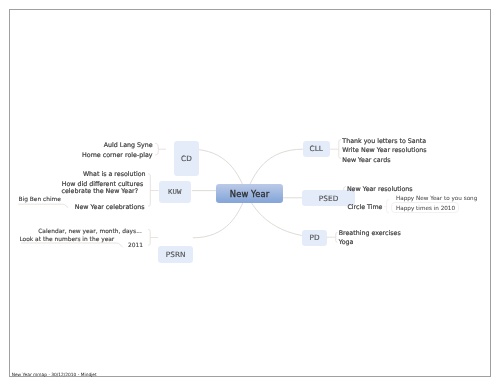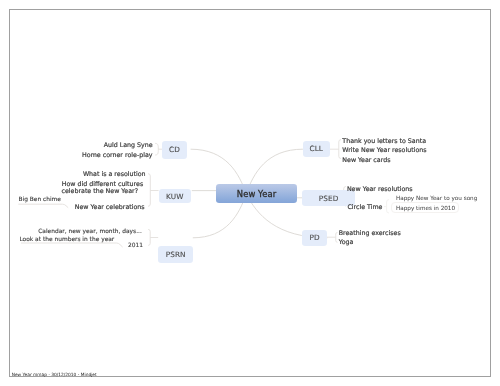--- a/index.html
+++ b/index.html
@@ -66,28 +66,28 @@
       <g stroke="#f2f0ee">
         <path d="M384,206.6 L386,206.6"></path>
         <path d="M389,199.6 Q386.6,199.6 386.6,202 L386.6,210.6 Q386.6,213 389,213"></path>
       </g>
 
       <path d="M327,237.2 L335.8,237.2"></path>
       <path d="M337.4,232.5 C335.2,232.5 335.8,234.6 335.8,237.2 C335.8,239.8 335.2,242.3 337.4,242.3"></path>
     </g>
   </svg>
 
-  <div class="node central" style="left:216px;top:184.2px;width:81px;height:19.2px;">
+  <div class="node central" style="left:216px;top:184.2px;width:67px;height:19.2px;">
     <span>New Year</span>
   </div>
 
-  <div class="node sub" style="left:162px;top:140.8px;width:25px;height:18px;">
+  <div class="node sub" style="left:174px;top:140.8px;width:25px;height:35px;">
     <span>CD</span>
   </div>
-  <div class="node sub" style="left:158.6px;top:189px;width:32.4px;height:14px;">
+  <div class="node sub" style="left:158.6px;top:181px;width:32.4px;height:22px;font-family:Liberation Mono, monospace;">
     <span>KUW</span>
   </div>
   <div class="node sub" style="left:158.2px;top:246px;width:35px;height:17.4px;">
     <span>PSRN</span>
   </div>
   <div class="node sub" style="left:302.5px;top:140.8px;width:27.5px;height:16px;">
     <span>CLL</span>
   </div>
   <div class="node sub" style="left:302.2px;top:189.8px;width:53px;height:16.6px;">
     <span>PSED</span>

